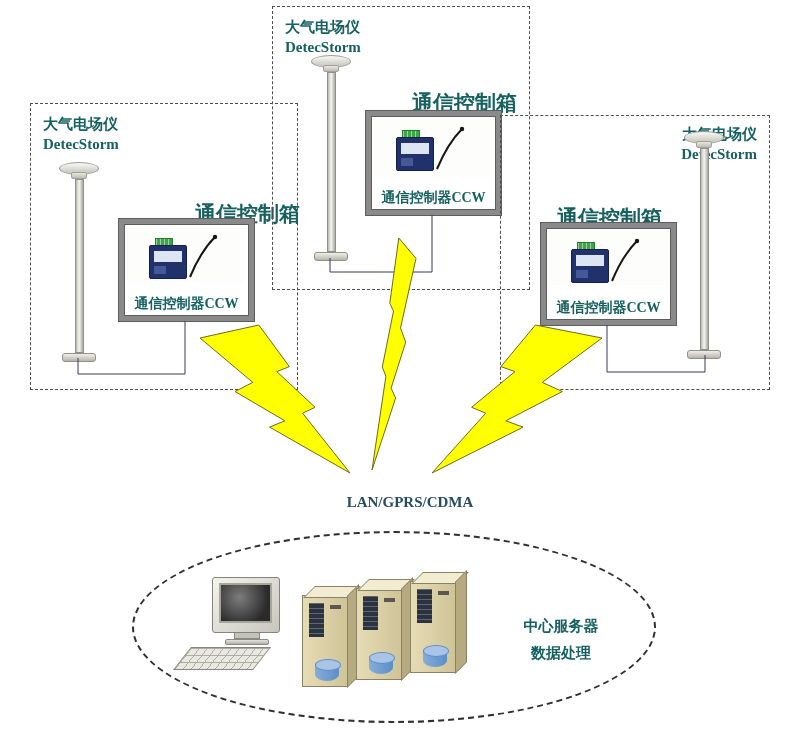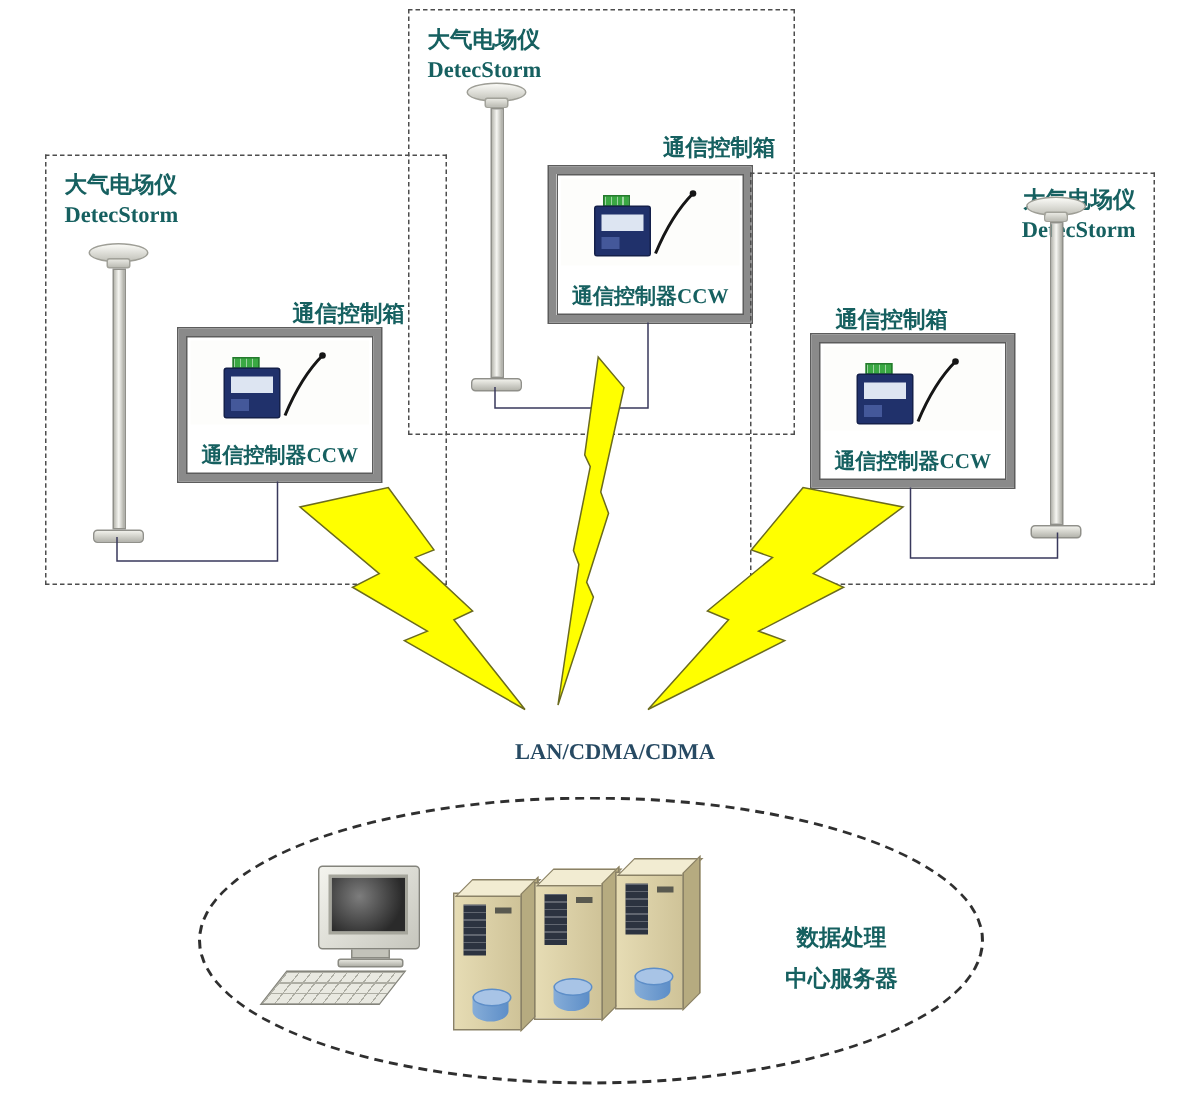--- a/index.html
+++ b/index.html
@@ -12,21 +12,21 @@
 
   .station { position:absolute; border:1px dashed #4d4d4d;font-family:Liberation Serif, serif; }
   .st-top   { left:272px; top:6px;   width:258px; height:284px; }
   .st-left  { left:30px;  top:103px; width:268px; height:287px; }
   .st-right { left:500px; top:115px; width:270px; height:275px; }
 
   .sensor-label { position:absolute; left:12px; top:10px; font-weight:bold; font-size:15px;
                   line-height:20px; color:var(--label-teal); }
   .st-right .sensor-label { left:auto; right:12px; top:8px; text-align:right; }
 
-  .box-label { position:absolute; font-weight:bold; font-size:15px; color:var(--label-teal); white-space:nowrap; }
+  .box-label { position:absolute; font-weight:bold; font-size:21px; color:var(--label-teal); white-space:nowrap; }
   .st-top .box-label   { right:12px; top:82px; }
   .st-left .box-label  { left:164px; top:96px; }
   .st-right .box-label { left:56px;  top:88px; }
 
   .pole { position:absolute; width:44px; display:flex; flex-direction:column; align-items:center; }
   .st-top .pole   { left:36px; top:48px;  height:206px; }
   .st-left .pole  { left:26px; top:58px;  height:200px; }
   .st-right .pole { left:auto; right:43px; top:15px; height:228px; }
   .pole-cap  { width:40px; height:13px; background:linear-gradient(#fafaf6,#c2c2ba);
                border:1px solid #9e9e96; border-radius:50%; }
@@ -180,21 +180,21 @@
 
   <svg class="overlay" width="796" height="733" viewBox="0 0 796 733">
     <polyline points="78,358 78,374 185,374 185,321" style="fill:none;stroke:var(--wire);stroke-width:1"></polyline>
     <polyline points="330,258 330,272 432,272 432,215" style="fill:none;stroke:var(--wire);stroke-width:1"></polyline>
     <polyline points="705,355 705,372 607,372 607,325" style="fill:none;stroke:var(--wire);stroke-width:1"></polyline>
     <polygon points="258.8,325 289.3,366.6 276.8,371.6 315.1,407.3 302.6,413.2 350,473 269.6,427.1 284.9,420.8 235,391.5 252.8,382.4 200,338" style="fill:var(--bolt-fill);stroke:var(--bolt-stroke);stroke-width:1"></polygon>
     <polygon points="398.8,238 389.8,303.2 393.5,311.1 382.3,367 385.9,376.3 372,470 395.6,398.1 391.1,388.1 405.7,342.2 400.5,328 416,258.4" style="fill:var(--bolt-fill);stroke:var(--bolt-stroke);stroke-width:1"></polygon>
     <polygon points="535.4,325 500.9,366.6 515,371.6 471.6,407.3 485.7,413.2 432,473 523.1,427.1 505.8,420.8 562.4,391.5 542.2,382.4 602,338" style="fill:var(--bolt-fill);stroke:var(--bolt-stroke);stroke-width:1"></polygon>
   </svg>
 
-  <div class="network-label">LAN/CDMA/CDMA</div>
+  <div class="network-label">LAN/GPRS/CDMA</div>
 
   <div class="datacenter">
     <div class="monitor">
       <div class="crt">
         <div class="crt-screen"></div>
       </div>
       <div class="crt-neck"></div>
       <div class="crt-foot"></div>
     </div>
     <div class="keyboard"></div>
@@ -209,18 +209,18 @@
         <div class="srv-slot"></div>
         <div class="srv-cyl"></div>
       </div>
       <div class="server s3">
         <div class="srv-panel"></div>
         <div class="srv-slot"></div>
         <div class="srv-cyl"></div>
       </div>
     </div>
     <div class="dc-label">
+      <div>中心服务器</div>
       <div>数据处理</div>
-      <div>中心服务器</div>
     </div>
   </div>
 
 </div>
 
 </body></html>

